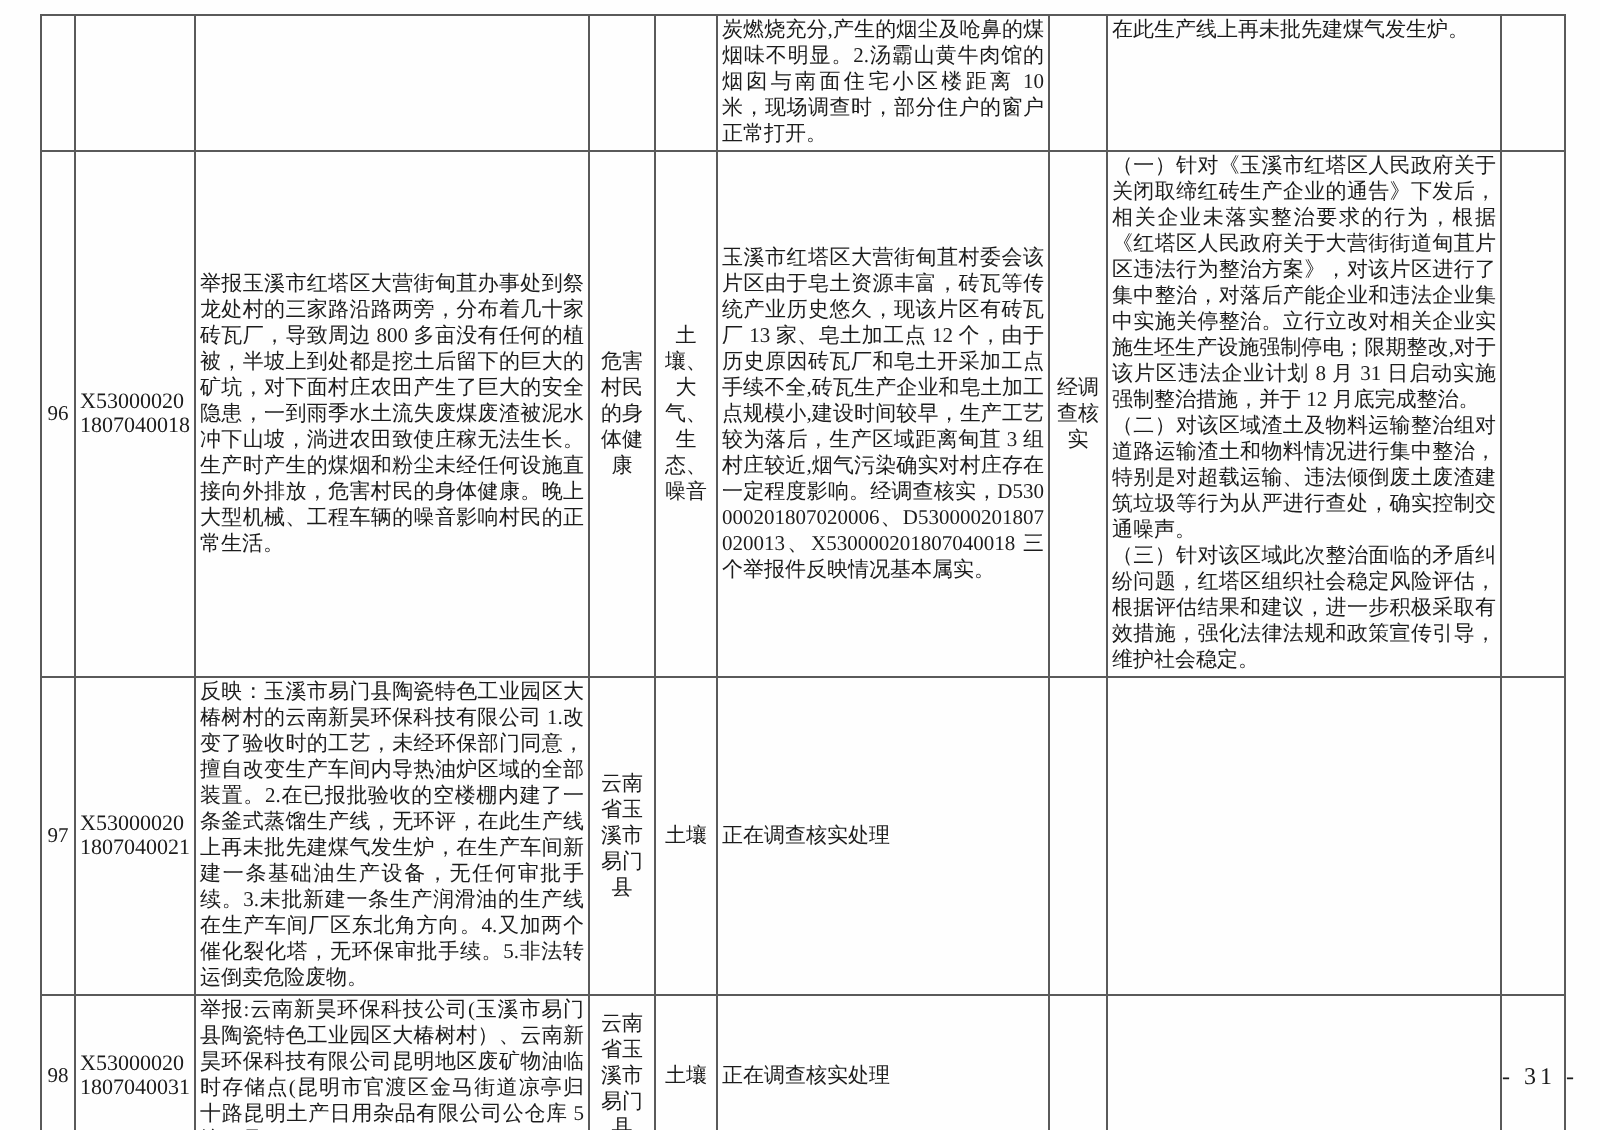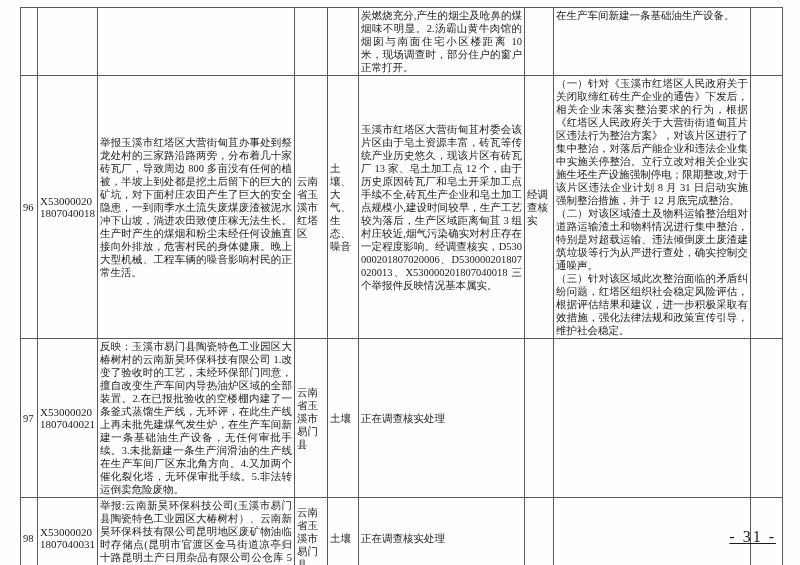--- a/index.html
+++ b/index.html
@@ -44,31 +44,30 @@
   col.c-remark { width: 32px; }
 
   tr.r-cont   { height: 52px; }
   tr.r-96     { height: 227px; }
   tr.r-97     { height: 152px; }
   tr.r-98     { height: 78px; }
 
   tr.r-cont td { vertical-align: top; }
 
   .t-just   { text-align: justify; text-justify: inter-character; margin-top: 31px; }
-  .t-center { }
+  .t-center { text-align: center; }
   .pre      { white-space: pre-line; }
   .cell-id  { font-size: 11px; line-height: 12px; }
 
   .pagenum {
     position: absolute;
-    right: 24px;
+    right: 11px;
     bottom: 19px;
-    font-size: 16px;
+    font-size: 12px;
     letter-spacing: 2px;
-    text-decoration: underline;
   }
 </style>
 </head>
 <body>
 
 <div class="sheet">
 
   <table class="doc-table">
     <colgroup>
       <col class="c-seq">
@@ -84,29 +83,29 @@
 
     <tbody>
         <tr class="r-cont">
       <td class="t-center"></td>
       <td class="cell-id"></td>
       <td class="t-just"></td>
       <td class="t-center"></td>
       <td class="t-center"></td>
       <td class="t-just">炭燃烧充分,产生的烟尘及呛鼻的煤烟味不明显。2.汤霸山黄牛肉馆的烟囱与南面住宅小区楼距离 10 米，现场调查时，部分住户的窗户正常打开。</td>
       <td class="t-center"></td>
-      <td class="t-just pre">在生产车间新建一条基础油生产设备。</td>
+      <td class="t-just pre">在此生产线上再未批先建煤气发生炉。</td>
       <td class="t-center"></td>
     </tr>
 
     <tr class="r-96">
       <td class="t-center">96</td>
       <td class="cell-id">X530000201807040018</td>
       <td class="t-just">举报玉溪市红塔区大营街甸苴办事处到祭龙处村的三家路沿路两旁，分布着几十家砖瓦厂，导致周边 800 多亩没有任何的植被，半坡上到处都是挖土后留下的巨大的矿坑，对下面村庄农田产生了巨大的安全隐患，一到雨季水土流失废煤废渣被泥水冲下山坡，淌进农田致使庄稼无法生长。生产时产生的煤烟和粉尘未经任何设施直接向外排放，危害村民的身体健康。晚上大型机械、工程车辆的噪音影响村民的正常生活。</td>
-      <td class="t-center">云南省玉溪市红塔区</td>
+      <td class="t-center">危害村民的身体健康</td>
       <td class="t-center">土壤、大气、生态、噪音</td>
       <td class="t-just">玉溪市红塔区大营街甸苴村委会该片区由于皂土资源丰富，砖瓦等传统产业历史悠久，现该片区有砖瓦厂 13 家、皂土加工点 12 个，由于历史原因砖瓦厂和皂土开采加工点手续不全,砖瓦生产企业和皂土加工点规模小,建设时间较早，生产工艺较为落后，生产区域距离甸苴 3 组村庄较近,烟气污染确实对村庄存在一定程度影响。经调查核实，D530000201807020006、D530000201807020013、X530000201807040018 三个举报件反映情况基本属实。</td>
       <td class="t-center">经调查核实</td>
       <td class="t-just pre">（一）针对《玉溪市红塔区人民政府关于关闭取缔红砖生产企业的通告》下发后，相关企业未落实整治要求的行为，根据《红塔区人民政府关于大营街街道甸苴片区违法行为整治方案》，对该片区进行了集中整治，对落后产能企业和违法企业集中实施关停整治。立行立改对相关企业实施生坯生产设施强制停电；限期整改,对于该片区违法企业计划 8 月 31 日启动实施强制整治措施，并于 12 月底完成整治。
 （二）对该区域渣土及物料运输整治组对道路运输渣土和物料情况进行集中整治，特别是对超载运输、违法倾倒废土废渣建筑垃圾等行为从严进行查处，确实控制交通噪声。
 （三）针对该区域此次整治面临的矛盾纠纷问题，红塔区组织社会稳定风险评估，根据评估结果和建议，进一步积极采取有效措施，强化法律法规和政策宣传引导，维护社会稳定。</td>
       <td class="t-center"></td>
     </tr>
 
     <tr class="r-97">

